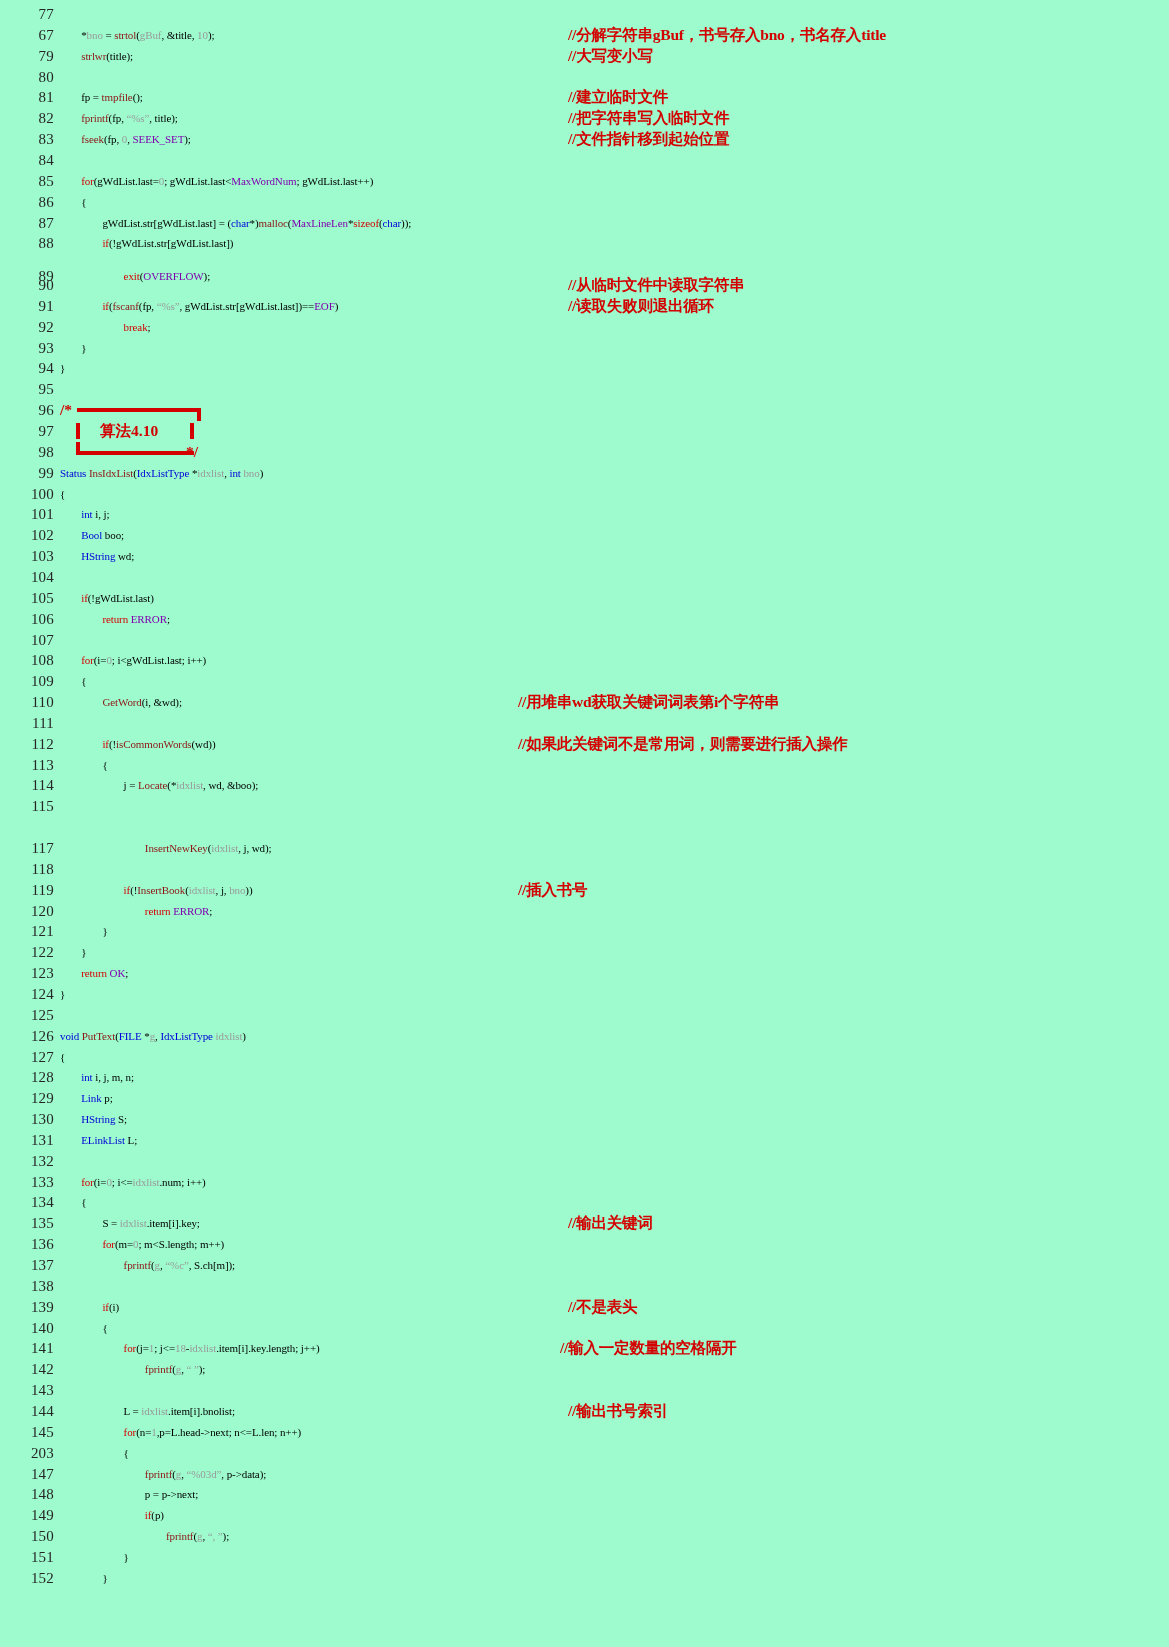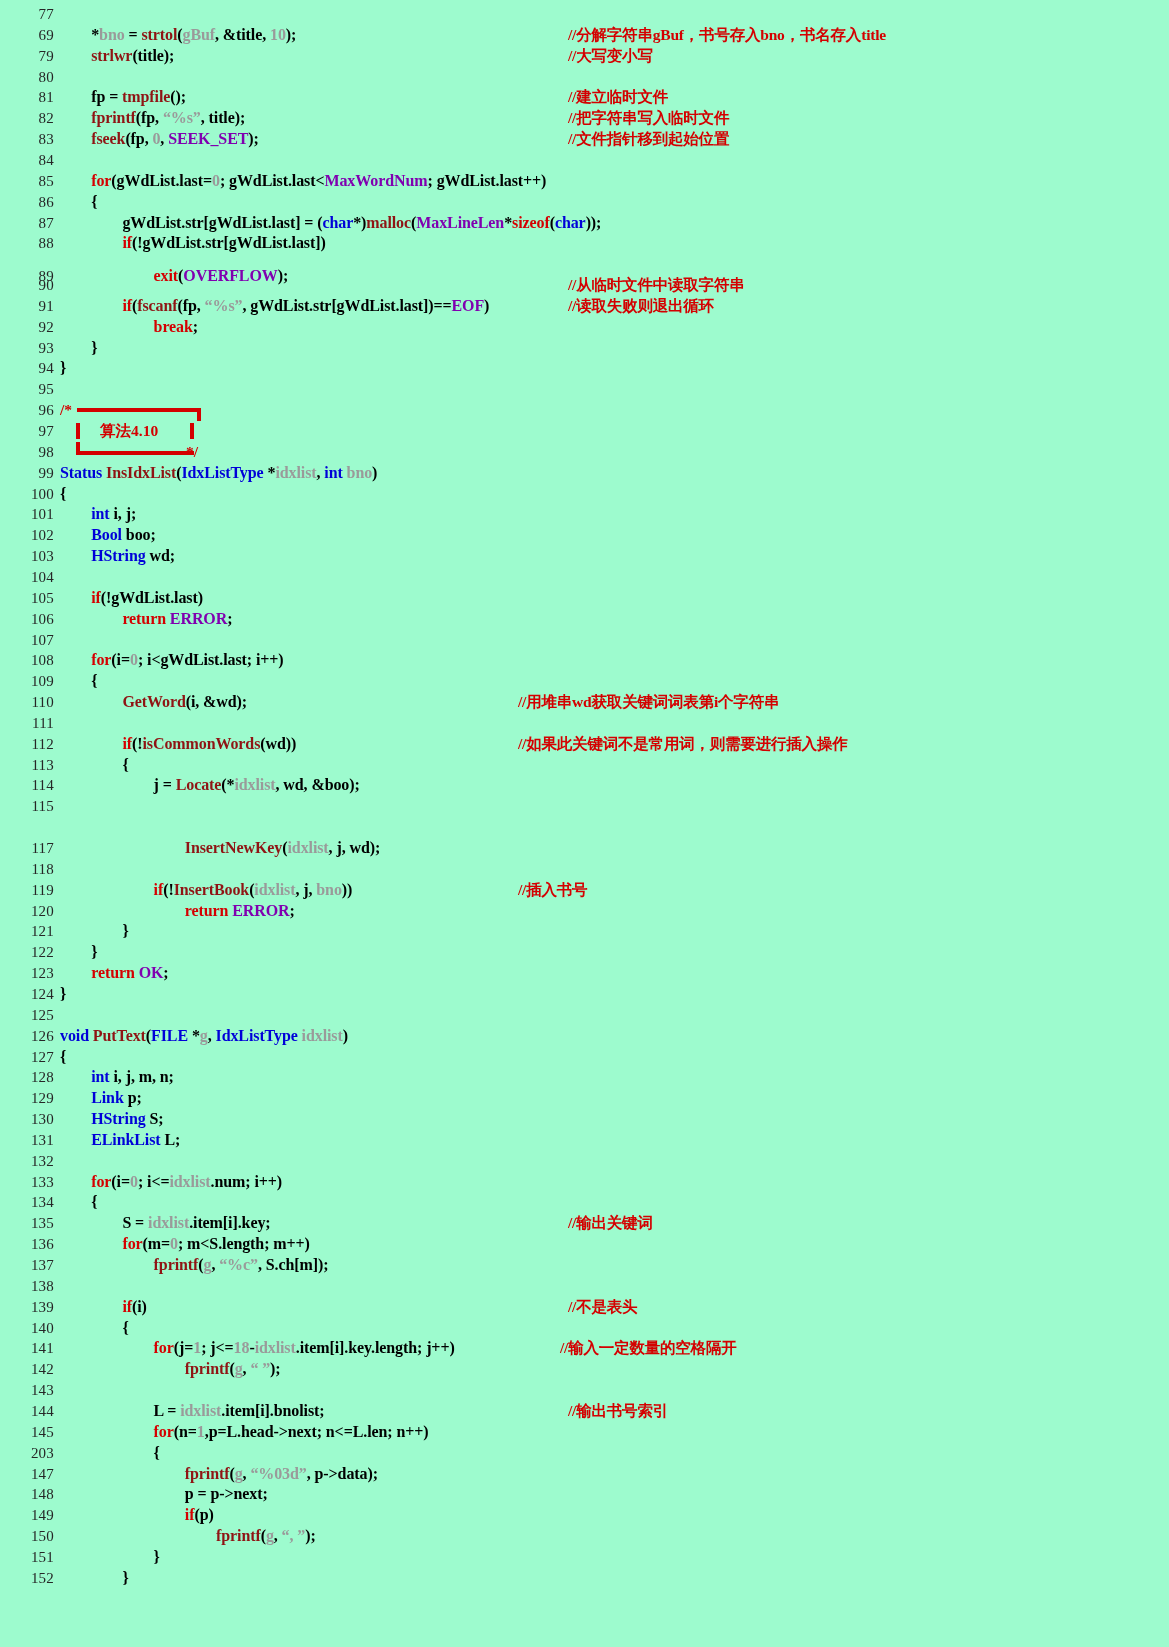--- a/index.html
+++ b/index.html
@@ -38,22 +38,22 @@
     font-family: "Liberation Serif", "DejaVu Serif", serif;
     font-size: 15px;
     letter-spacing: 0.2px;
   }
   .srctext {
     position: absolute;
     left: 52px;
     top: 0;
     white-space: pre;
     font-family: "Liberation Serif", "DejaVu Serif", serif;
-    font-size: 16px;
-    font-weight: bold;
+    font-size: 11px;
+    font-weight: normal;
     color: #000000;
     letter-spacing: -0.1px;
   }
   .cmt {
     position: absolute;
     top: 0;
     white-space: pre;
     font-family: "Liberation Serif", "DejaVu Serif", serif;
     font-size: 15.5px;
     font-weight: bold;
@@ -97,21 +97,21 @@
   .ann-bar-r { position: absolute; left: 130px; top: 2px; width: 4px; height: 16px; background: #d40000; }
   .ann-star { position: absolute; left: 130px; top: 0; color: #d40000; font-weight: bold;
               font-size: 15.5px; line-height: 20.85px;
               font-family: "Liberation Serif", "DejaVu Serif", serif; }
 </style>
 </head>
 <body>
 
 <div id="code-listing">
     <div class="code-line" style="position: absolute; left: 0px; top: 4px; width: 1169px;"><span class="lineno">77</span></div>
-    <div class="code-line" style="position: absolute; left: 0px; top: 24.85px; width: 1169px;"><span class="lineno">69</span><span class="srctext">        *<span class="id">bno</span> = <span class="fn">strtol</span>(<span class="id">gBuf</span>, &amp;<span class="pl">title</span>, <span class="num">10</span>);</span><span class="cmt" style="left: 560px;">//分解字符串gBuf，书号存入bno，书名存入title</span></div>
+    <div class="code-line" style="position: absolute; left: 0px; top: 24.85px; width: 1169px;"><span class="lineno">67</span><span class="srctext">        *<span class="id">bno</span> = <span class="fn">strtol</span>(<span class="id">gBuf</span>, &amp;<span class="pl">title</span>, <span class="num">10</span>);</span><span class="cmt" style="left: 560px;">//分解字符串gBuf，书号存入bno，书名存入title</span></div>
     <div class="code-line" style="position: absolute; left: 0px; top: 45.7px; width: 1169px;"><span class="lineno">79</span><span class="srctext">        <span class="fn">strlwr</span>(<span class="pl">title</span>);</span><span class="cmt" style="left: 560px;">//大写变小写</span></div>
     <div class="code-line" style="position: absolute; left: 0px; top: 66.55px; width: 1169px;"><span class="lineno">80</span></div>
     <div class="code-line" style="position: absolute; left: 0px; top: 87.4px; width: 1169px;"><span class="lineno">81</span><span class="srctext">        <span class="pl">fp</span> = <span class="fn">tmpfile</span>();</span><span class="cmt" style="left: 560px;">//建立临时文件</span></div>
     <div class="code-line" style="position: absolute; left: 0px; top: 108.25px; width: 1169px;"><span class="lineno">82</span><span class="srctext">        <span class="fn">fprintf</span>(<span class="pl">fp</span>, <span class="str">“%s”</span>, <span class="pl">title</span>);</span><span class="cmt" style="left: 560px;">//把字符串写入临时文件</span></div>
     <div class="code-line" style="position: absolute; left: 0px; top: 129.1px; width: 1169px;"><span class="lineno">83</span><span class="srctext">        <span class="fn">fseek</span>(<span class="pl">fp</span>, <span class="num">0</span>, <span class="mac">SEEK_SET</span>);</span><span class="cmt" style="left: 560px;">//文件指针移到起始位置</span></div>
     <div class="code-line" style="position: absolute; left: 0px; top: 149.95px; width: 1169px;"><span class="lineno">84</span></div>
     <div class="code-line" style="position: absolute; left: 0px; top: 170.8px; width: 1169px;"><span class="lineno">85</span><span class="srctext">        <span class="k">for</span>(<span class="pl">gWdList</span>.<span class="pl">last</span>=<span class="num">0</span>; <span class="pl">gWdList</span>.<span class="pl">last</span>&lt;<span class="mac">MaxWordNum</span>; <span class="pl">gWdList</span>.<span class="pl">last</span>++)</span></div>
     <div class="code-line" style="position: absolute; left: 0px; top: 191.65px; width: 1169px;"><span class="lineno">86</span><span class="srctext">        {</span></div>
     <div class="code-line" style="position: absolute; left: 0px; top: 212.5px; width: 1169px;"><span class="lineno">87</span><span class="srctext">                <span class="pl">gWdList</span>.<span class="pl">str</span>[<span class="pl">gWdList</span>.<span class="pl">last</span>] = (<span class="ty">char</span>*)<span class="fn">malloc</span>(<span class="mac">MaxLineLen</span>*<span class="k">sizeof</span>(<span class="ty">char</span>));</span></div>
     <div class="code-line" style="position: absolute; left: 0px; top: 233.35px; width: 1160px;"><span class="lineno">88</span><span class="srctext">                <span class="k">if</span>(!<span class="pl">gWdList</span>.<span class="pl">str</span>[<span class="pl">gWdList</span>.<span class="pl">last</span>])</span></div>

